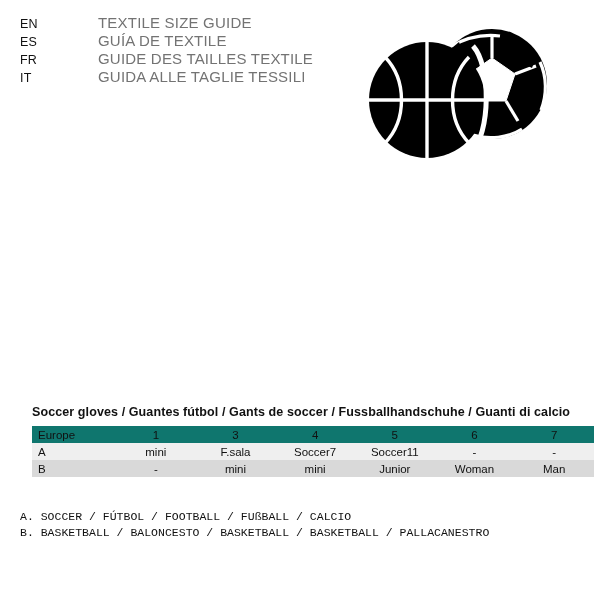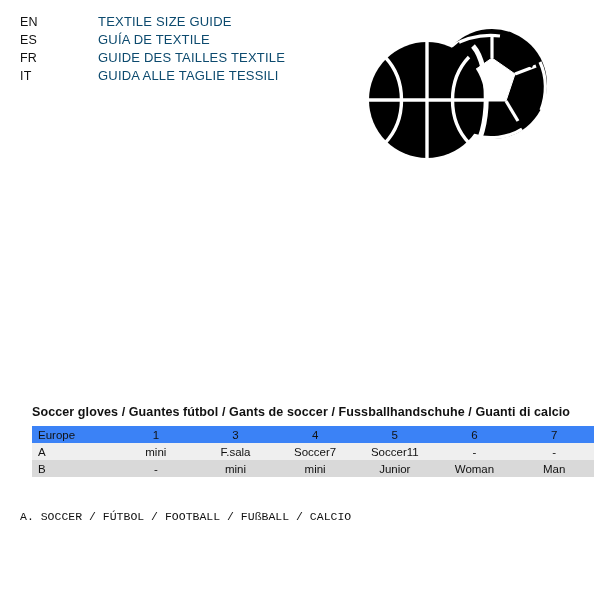--- a/index.html
+++ b/index.html
@@ -28,23 +28,23 @@
     height: 18px;
     gap: 36px;
   }
   .legend-code {
     width: 42px;
     font-size: 12.5px;
     letter-spacing: 0.2px;
     color: #111;
   }
   .legend-label {
-    font-size: 13px;
+    font-size: 15px;
     letter-spacing: 0.2px;
-    color: #0c4a6e;
+    color: #737373;
     white-space: nowrap;
   }
 
   
   .artwork {
     position: absolute;
     left: 355px;
     top: 22px;
     width: 210px;
     height: 150px;
@@ -73,21 +73,21 @@
   }
   table.size-table td {
     font-size: 11.5px;
     color: #111;
     height: 17px;
     padding: 0 6px;
     text-align: center;
     vertical-align: middle;
   }
   table.size-table tr.header-row td {
-    background: #3b82f6;
+    background: #0f766e;
   }
   table.size-table tr.row-a td {
     background: #efefef;
   }
   table.size-table tr.row-b td {
     background: #d9d9d9;
   }
   table.size-table td.rowhead {
     text-align: left;
     width: 72px;
@@ -196,13 +196,14 @@
         <td>Junior</td>
         <td>Woman</td>
         <td>Man</td>
       </tr>
     </tbody>
   </table>
 </div>
 
 <div class="footnotes">
   <div class="footnote">A.  SOCCER / FÚTBOL / FOOTBALL / FUßBALL / CALCIO</div>
+  <div class="footnote">B. BASKETBALL / BALONCESTO / BASKETBALL / BASKETBALL / PALLACANESTRO</div>
 </div>
 
 </body></html>

